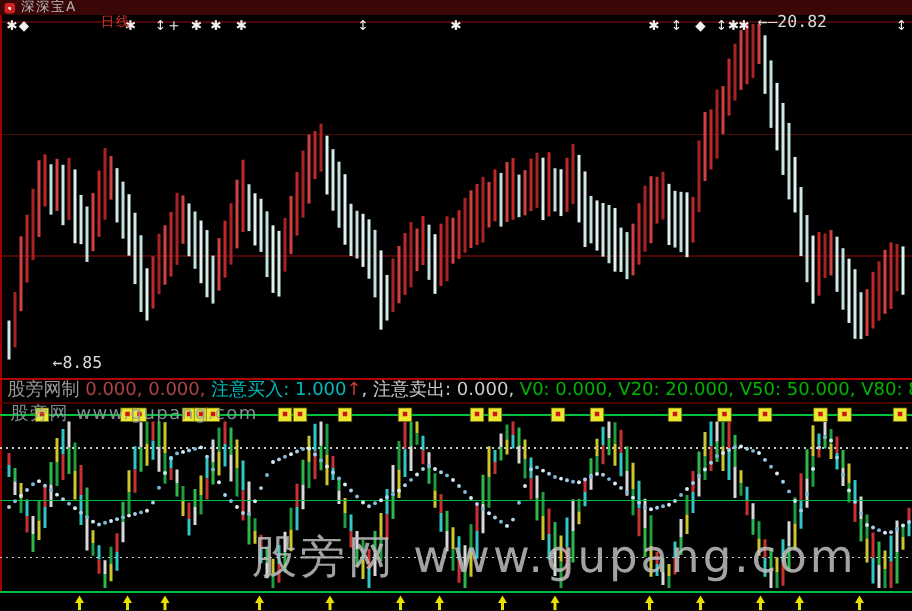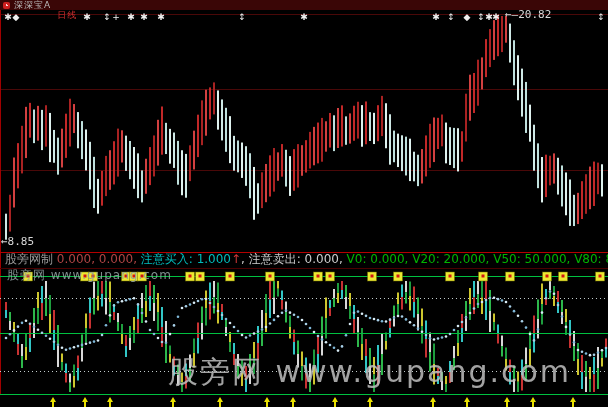--- a/index.html
+++ b/index.html
@@ -12,27 +12,27 @@
   #title-bar {
     position: absolute; left: 0; top: 0; width: 608px; height: 10px;
     background: #3a0606; display: flex; align-items: center;
     font-size: 9px; line-height: 10px; white-space: nowrap;
   }
   #app-icon {
     width: 7px; height: 7px; margin: 0 4px 0 3px; border-radius: 2px;
     background: radial-gradient(circle, #ffdddd 0 1px, #d02020 1px 4px);
     flex: 0 0 auto;
   }
-  .t-name { color: #b8b8b8; margin-right: 6px; letter-spacing: 1px; }
+  .t-name { color: #b8b8b8; margin-right: 16px; letter-spacing: 1px; }
   .t-period { color: #d43030; letter-spacing: 1px; margin-top: 20px; }
   svg#chart { position: absolute; left: 0; top: 0; }
   #price-low-label {
     position: absolute; left: 1px; top: 236px; color: #d8d8d8;
     font-size: 11px; line-height: 12px;
-    font-family: "DejaVu Sans Mono", monospace; z-index: 5;
+    font-family: "DejaVu Sans Mono", monospace; z-index: 5; padding-left: 34px;
   }
   #price-peak-label {
     position: absolute; left: 505px; top: 9px; color: #d8d8d8;
     font-size: 11px; line-height: 12px;
     font-family: "DejaVu Sans Mono", monospace; z-index: 5;
   }
   #status-bar {
     position: absolute; left: 5px; top: 252px; width: 603px; height: 15px;
     font-size: 12px; line-height: 15px; white-space: nowrap; overflow: hidden;
     font-family: "DejaVu Sans", "DejaVu Sans Mono", sans-serif; z-index: 5;

